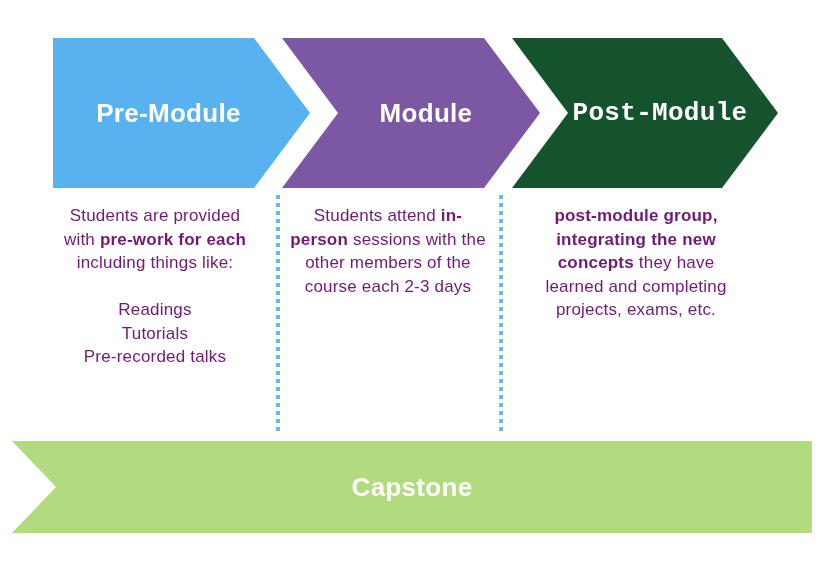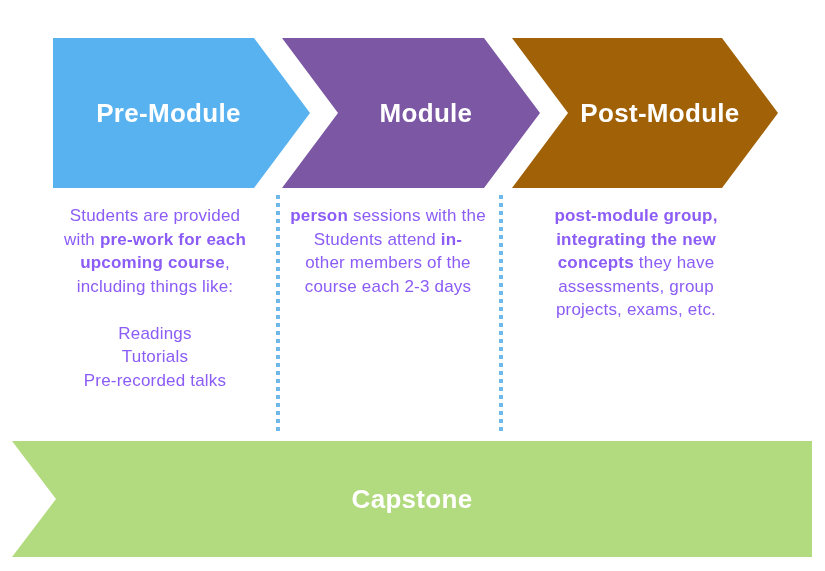--- a/index.html
+++ b/index.html
@@ -32,78 +32,77 @@
   .divider{
     position:absolute;top:195px;width:4px;height:238px;
     background:repeating-linear-gradient(to bottom,var(--divider-color,#6FB8EA) 0 4px,transparent 4px 8px);
   }
   .divider-1{left:276px;}
   .divider-2{left:499px;}
   
   .col{
     position:absolute;top:204px;
     font-size:17px;line-height:23.5px;letter-spacing:.2px;
-    color:#8b5cf6;text-align:center;
+    color:#701a75;text-align:center;
   }
   .col-1{left:45px;width:220px;}
   .col-2{left:278px;width:220px;}
   .col-3{left:511px;width:250px;}
   .col .b{font-weight:bold;}
   
   .banner{
-    position:absolute;left:12px;top:441px;width:800px;height:116px;
+    position:absolute;left:12px;top:441px;width:800px;height:92px;
     clip-path:polygon(0 0,100% 0,100% 100%,0 100%,44px 50%);
     display:flex;align-items:center;justify-content:center;
     color:#ffffff;font-weight:bold;font-size:26px;letter-spacing:.3px;
   }
 </style>
 </head>
 <body>
 
 <div class="canvas">
 
   <div class="arrow arrow-first" style="background: rgb(88, 178, 240);">
     <span>Pre-Module</span>
   </div>
 
   <div class="arrow arrow-mid arrow-2" style="background: rgb(123, 87, 164);">
     <span>Module</span>
   </div>
 
-  <div class="arrow arrow-mid arrow-3" style="background: #a16207;">
+  <div class="arrow arrow-mid arrow-3" style="background: #14532d; font-family: Liberation Mono, monospace;">
     <span>Post-Module</span>
   </div>
 
   <div class="divider divider-1" style="--divider-color: #6FB8EA;"></div>
 
   <div class="divider divider-2" style="--divider-color: #6FB8EA;"></div>
 
   <div class="col col-1">
       <div class="line"><span>Students are provided</span></div>
       <div class="line"><span>with </span><span class="b">pre-work for each</span></div>
-      <div class="line"><span class="b">upcoming course</span><span>,</span></div>
       <div class="line"><span>including things like:</span></div>
       <div class="line">&nbsp;</div>
       <div class="line"><span>Readings</span></div>
       <div class="line"><span>Tutorials</span></div>
       <div class="line"><span>Pre-recorded talks</span></div>
     </div>
 
   <div class="col col-2">
+      <div class="line"><span>Students attend </span><span class="b">in-</span></div>
       <div class="line"><span class="b">person</span><span> sessions with the</span></div>
-      <div class="line"><span>Students attend </span><span class="b">in-</span></div>
       <div class="line"><span>other members of the</span></div>
       <div class="line"><span>course each 2-3 days</span></div>
     </div>
 
   <div class="col col-3">
       <div class="line"><span class="b">post-module group,</span></div>
       <div class="line"><span class="b">integrating the new</span></div>
       <div class="line"><span class="b">concepts</span><span> they have</span></div>
-      <div class="line"><span>assessments, group</span></div>
+      <div class="line"><span>learned and completing</span></div>
       <div class="line"><span>projects, exams, etc.</span></div>
     </div>
 
   <div class="banner" style="background: rgb(178, 218, 126);">
     <span>Capstone</span>
   </div>
 
 </div>
 
 </body></html>

